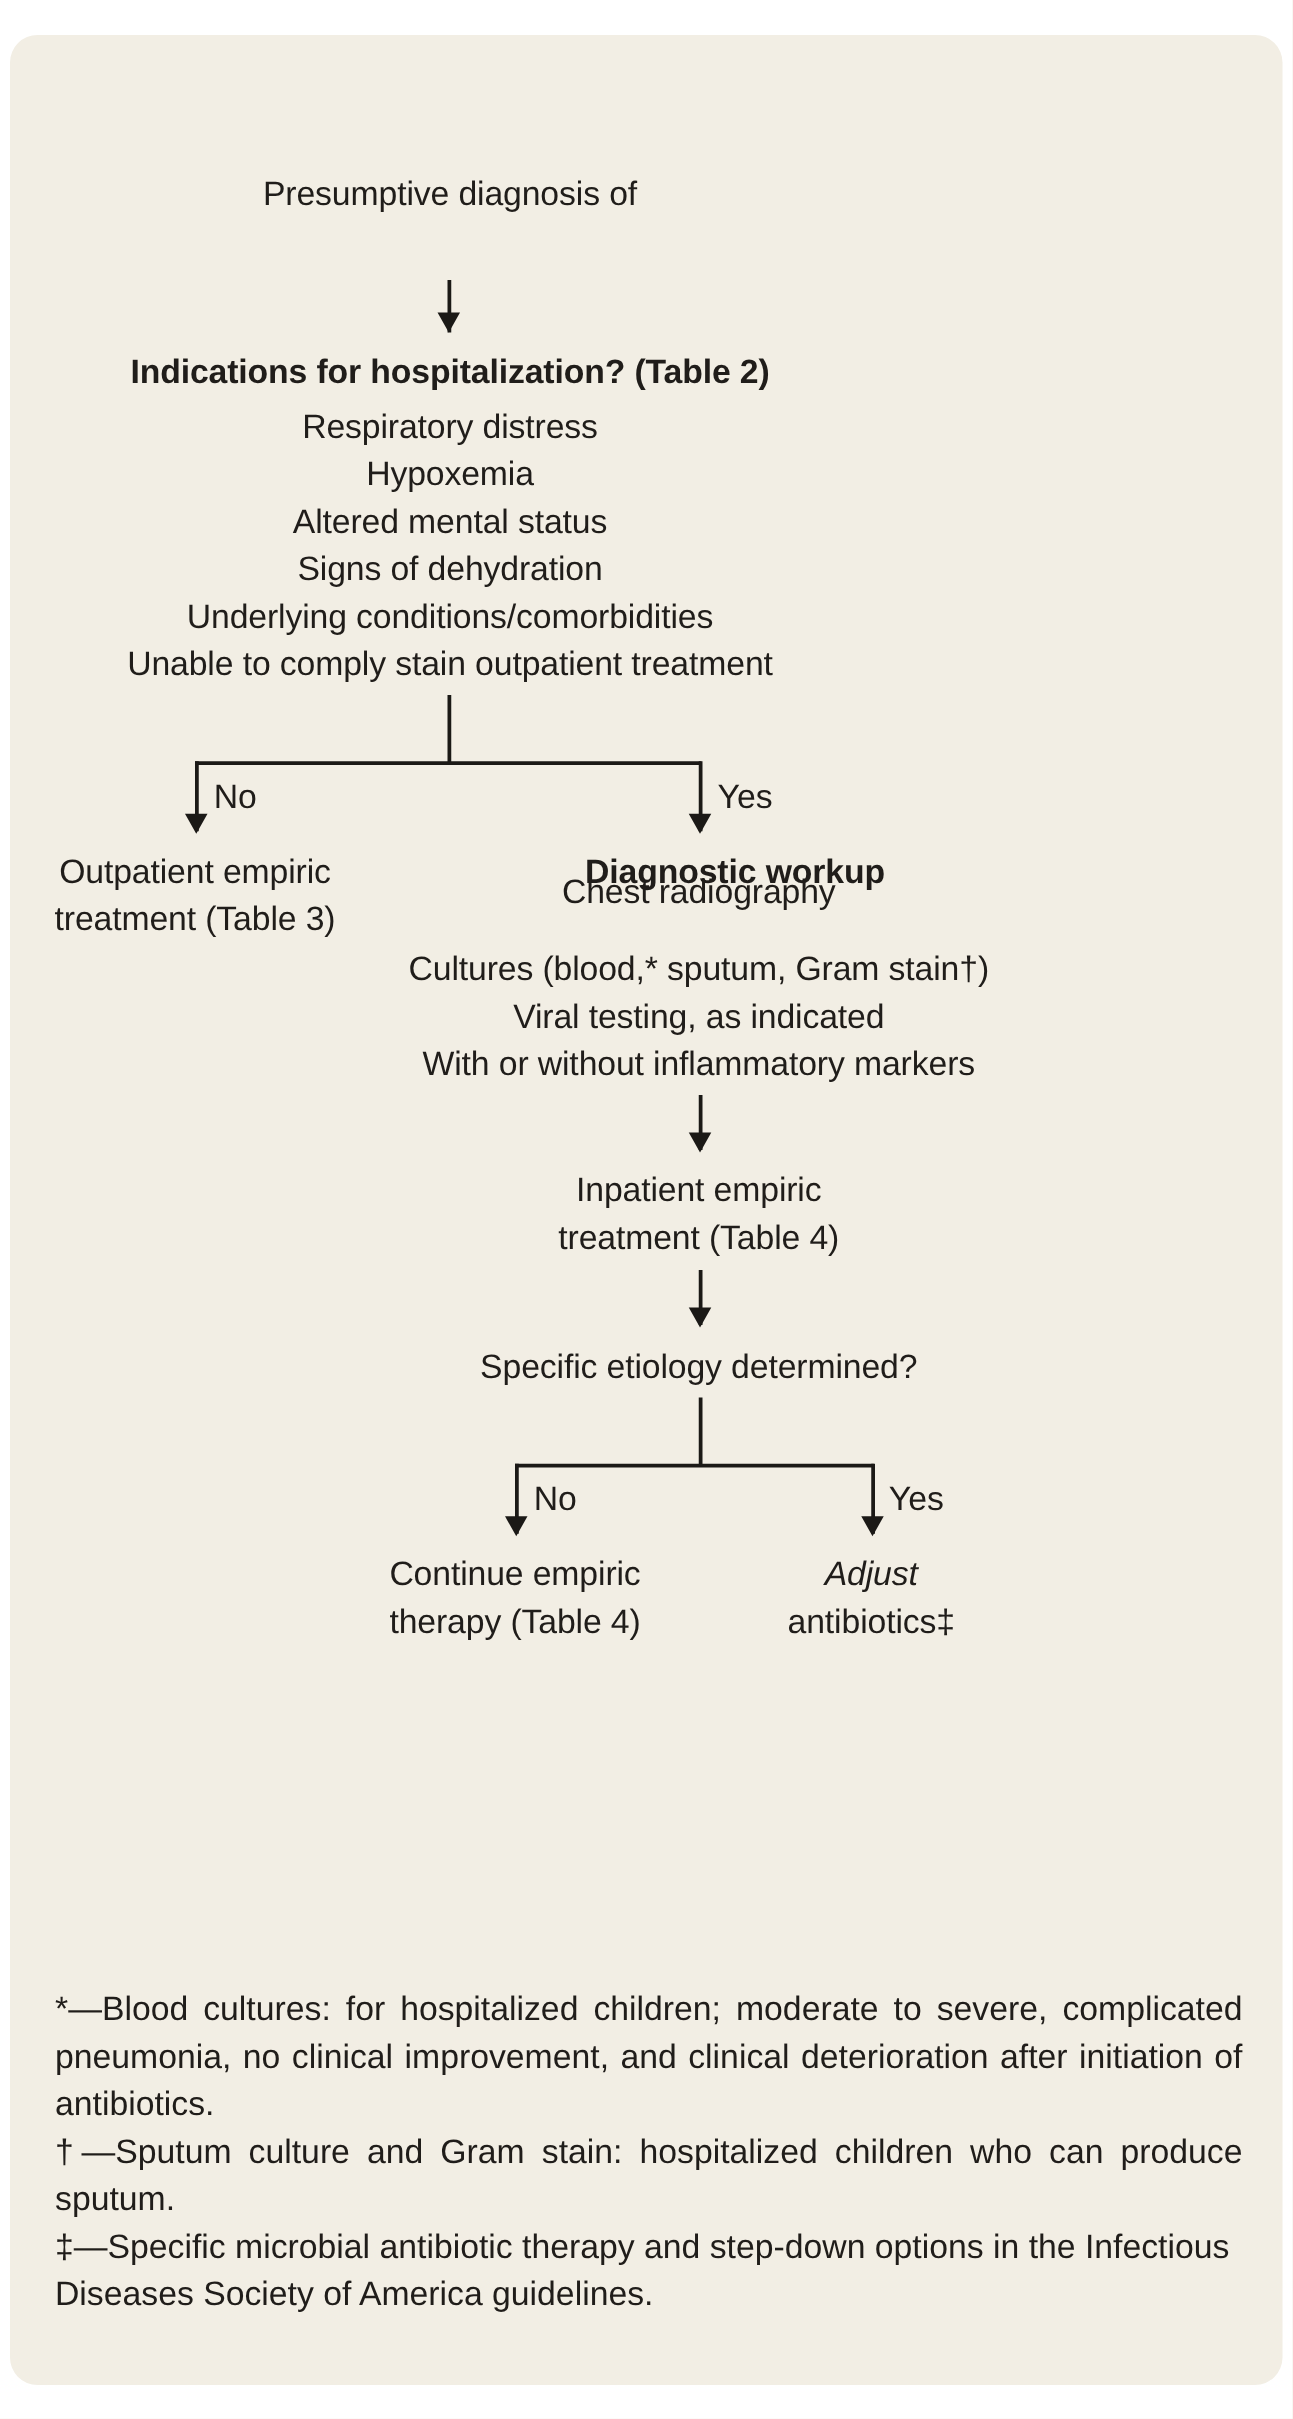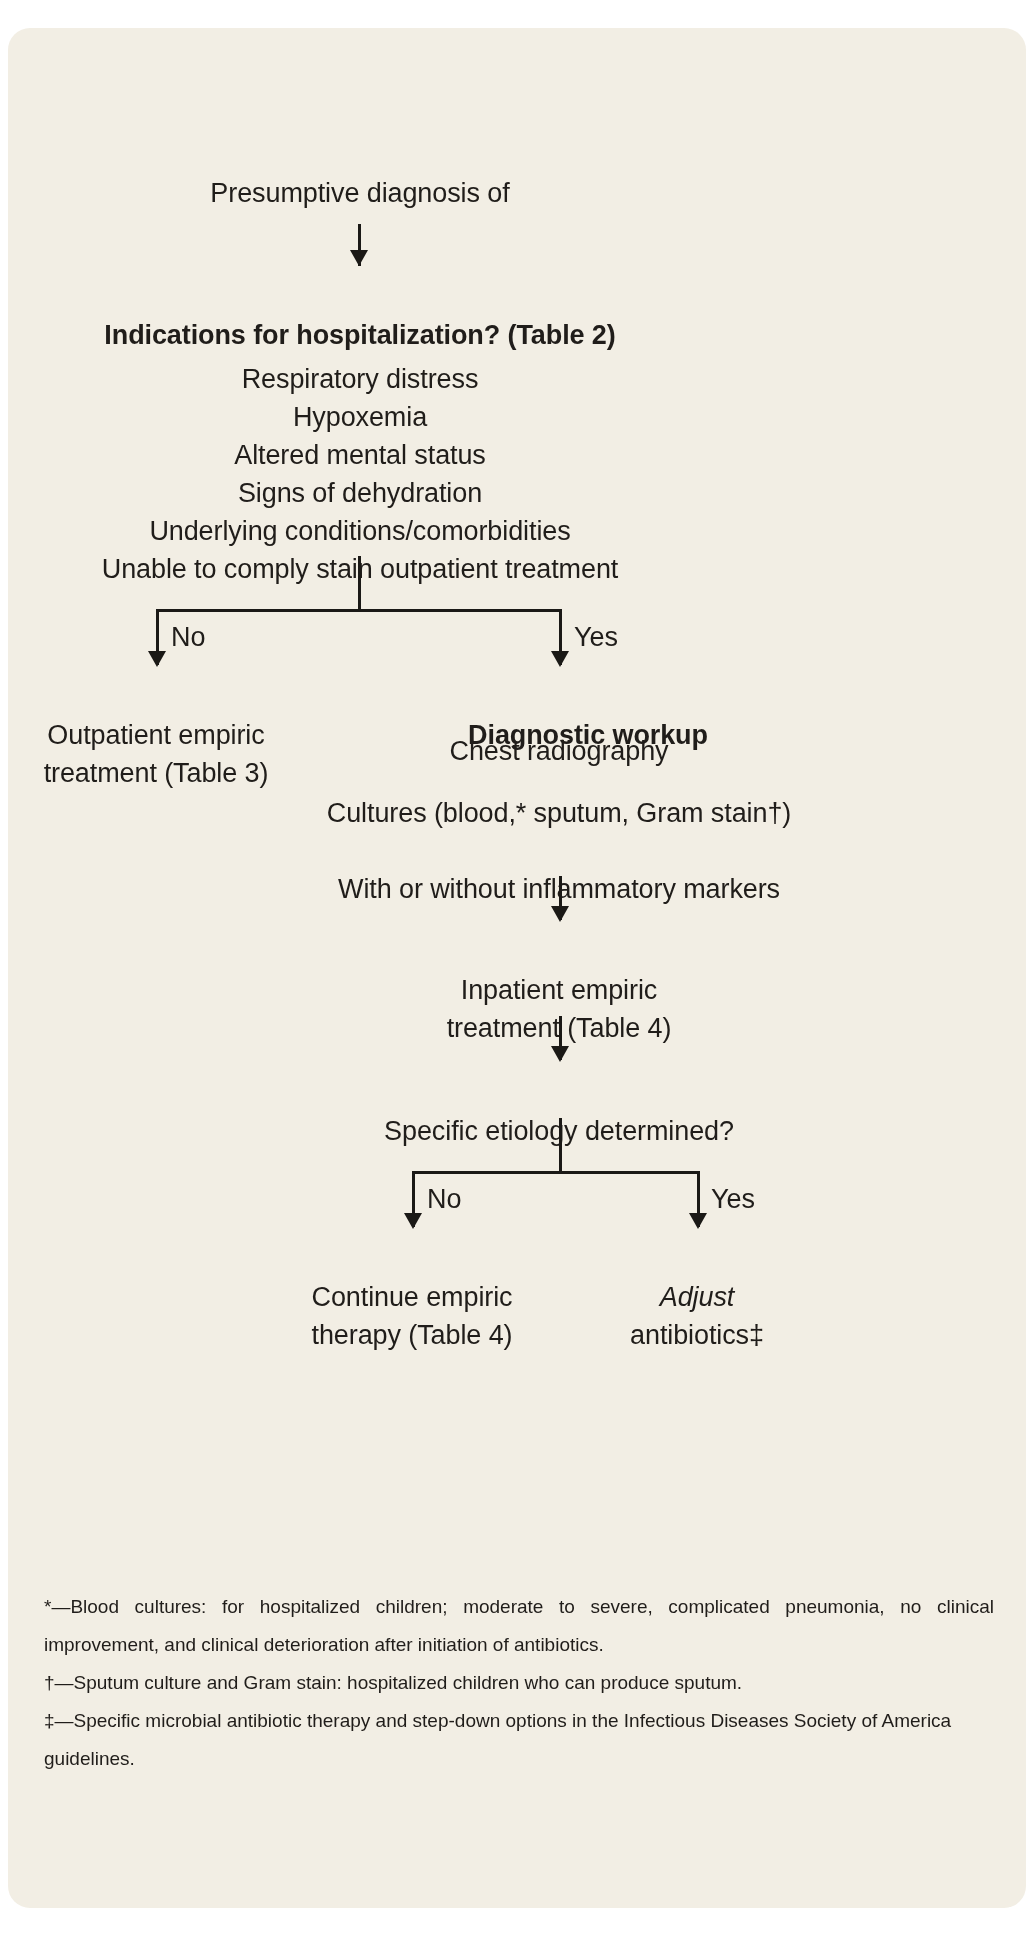--- a/index.html
+++ b/index.html
@@ -20,40 +20,40 @@
 
   .txt{
     position:absolute;
     color:#201d1a;
     font-size:27px;
     line-height:38px;
     white-space:nowrap;
     letter-spacing:-0.1px;
   }
   .txt.b{font-weight:700;}
-  .ctr{transform:translateX(-50%);margin-top:38px;}
+  .ctr{transform:translateX(-50%);}
 
   
   .vline{position:absolute;background:#1b1916;width:2.6px;}
   .hline{position:absolute;background:#1b1916;height:2.6px;}
   .arrowhead{
     position:absolute;
     width:0;height:0;
     border-left:9.5px solid transparent;
     border-right:9.5px solid transparent;
     border-top:16px solid #1b1916;
     transform:translateX(-50%);
   }
   .lbl{
     position:absolute;color:#201d1a;font-size:27px;line-height:30px;white-space:nowrap;
   }
 
   .notes{
     position:absolute;left:36px;top:1560px;width:950px;
-    color:#201d1a;font-size:19px;line-height:38px;
+    color:#201d1a;font-size:27px;line-height:38px;
     text-align:justify;
   }
   .notes p{margin:0;}
   .notes p.last{text-align:left;}
 </style>
 </head>
 <body>
 
 <div class="card">
   <div class="stage">
@@ -81,20 +81,21 @@
     <div class="vline" style="left:551px;top:581px;height:56px;"></div>
     <div class="arrowhead" style="left:552.3px;top:623px;"></div>
     <div class="lbl" style="left:566px;top:594px;">Yes</div>
 
     <div class="txt ctr" style="left:148px;top:650px;">Outpatient empiric</div>
     <div class="txt ctr" style="left:148px;top:688px;">treatment (Table 3)</div>
 
     <div class="txt b ctr" style="left:580px;top:650px;">Diagnostic workup</div>
     <div class="txt ctr" style="left:551px;top:666px;">Chest radiography</div>
     <div class="txt ctr" style="left:551px;top:728px;">Cultures (blood,* sputum, Gram stain†)</div>
+    <div class="txt ctr" style="left:551px;top:766px;">Viral testing, as indicated</div>
     <div class="txt ctr" style="left:551px;top:804px;">With or without inflammatory markers</div>
 
     <div class="vline" style="left:551px;top:848px;height:44px;"></div>
     <div class="arrowhead" style="left:552.3px;top:878px;"></div>
 
     <div class="txt ctr" style="left:551px;top:905px;">Inpatient empiric</div>
     <div class="txt ctr" style="left:551px;top:943px;">treatment (Table 4)</div>
 
     <div class="vline" style="left:551px;top:988px;height:44px;"></div>
     <div class="arrowhead" style="left:552.3px;top:1018px;"></div>

